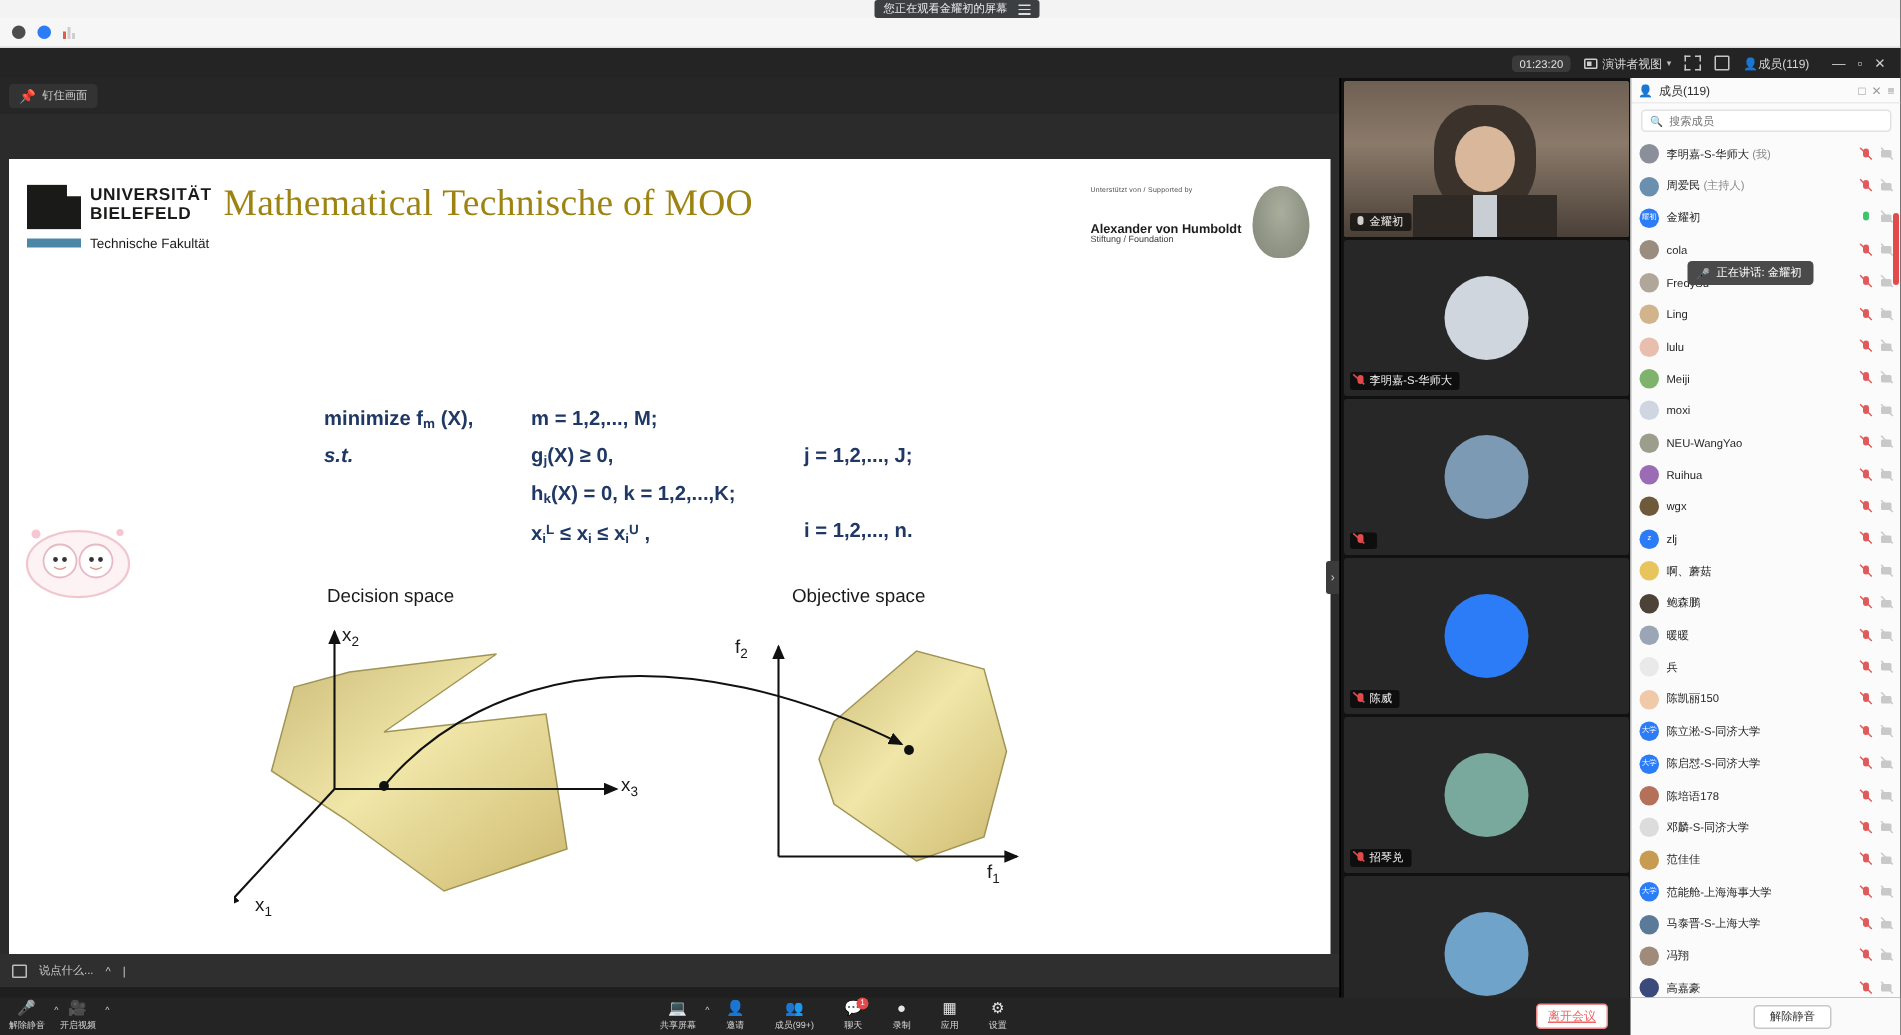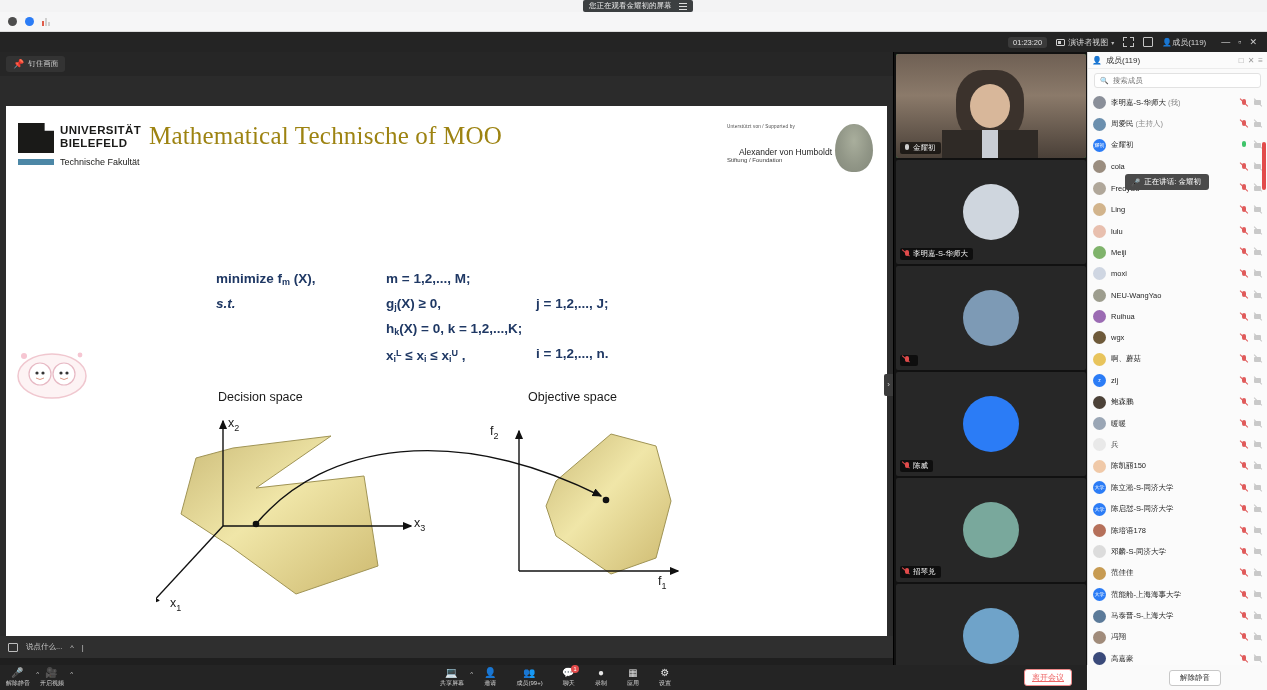--- a/index.html
+++ b/index.html
@@ -62,34 +62,34 @@
   .logo .txt { position:absolute; left:42px; top:1px; font-weight:bold; font-size:11.5px;
      line-height:12.5px; letter-spacing:.4px; color:#1a1a18; }
   .logo .bluebar { position:absolute; left:0; top:36px; width:36px; height:6px; background:#4c87a6;}
   .logo .fak { position:absolute; left:42px; top:34px; font-size:9px; color:#1a1a18; }
 
   .slide-title { position:absolute; left:143px; top:16px; font-family:"Liberation Serif","DejaVu Serif",serif;
      font-size:25px; color:#9d8311; letter-spacing:.2px;}
 
   .spons { position:absolute; right:55px; top:18px; text-align:left; width:105px;}
   .spons .s1 { font-size:4.6px; color:#4a4a4a; letter-spacing:.2px;}
-  .spons .s2 { font-size:8.5px; font-weight:normal; color:#1d1d1d; margin-top:18px; line-height:10px;text-align:right;}
+  .spons .s2 { font-size:8.5px; font-weight:bold; color:#1d1d1d; margin-top:18px; line-height:10px;}
   .spons .s3 { font-size:6px; color:#3c3c3c; }
   .spons-badge { position:absolute; right:14px; top:18px; width:38px; height:48px;
      background:radial-gradient(ellipse at 50% 35%, #9aa08b 0%, #7e8472 55%, #6c7262 100%);
      border-radius:48% 48% 44% 44%/ 55% 55% 45% 45%; opacity:.85;}
 
   
   .math { position:absolute; left:210px; top:160px; color:#1f3864; font-size:13.5px;
      font-weight:bold; line-height:25px; }
   .math .row { position:relative; height:25px; white-space:nowrap;}
   .math sub { font-size:9px; vertical-align:-2px; font-weight:bold;}
   .math sup { font-size:9px; vertical-align:4px; font-weight:bold;}
   .math .c1 { position:absolute; left:0; }
-  .math .c2 { position:absolute; left:138px;margin-left:32px; }
+  .math .c2 { position:absolute; left:138px; }
   .math .c3 { position:absolute; left:320px; }
 
   
   .fig { position:absolute; left:150px; top:290px; width:560px; height:240px;}
   .figlabel { position:absolute; font-size:12.5px; color:#1a1a1a;}
 
   
   .annobar { position:absolute; left:0; top:604px; width:893px; height:22px; background:#2f2f2f;
      display:flex; align-items:center; gap:8px; padding-left:8px; color:#c9c9c9; font-size:7.5px;}
   .anno-ico { width:10px;height:9px;border:1px solid #bdbdbd;border-radius:1px; display:inline-block;}
@@ -567,36 +567,36 @@
                 <b></b>
                 <i></i>
               </span>
               <span class="mini-cam">
                 <b></b>
                 <i></i>
               </span>
             </span>
           </div>
           <div class="prow">
+            <span class="pav" style="background:#2b7cf6">z</span>
+            <span class="pname">zlj</span>
+            <span class="picons">
+              <span class="mini-mic ">
+                <b></b>
+                <i></i>
+              </span>
+              <span class="mini-cam">
+                <b></b>
+                <i></i>
+              </span>
+            </span>
+          </div>
+          <div class="prow">
             <span class="pav" style="background:#e8c45c"></span>
             <span class="pname">啊、蘑菇</span>
-            <span class="picons">
-              <span class="mini-mic ">
-                <b></b>
-                <i></i>
-              </span>
-              <span class="mini-cam">
-                <b></b>
-                <i></i>
-              </span>
-            </span>
-          </div>
-          <div class="prow">
-            <span class="pav" style="background:#2b7cf6">z</span>
-            <span class="pname">zlj</span>
             <span class="picons">
               <span class="mini-mic ">
                 <b></b>
                 <i></i>
               </span>
               <span class="mini-cam">
                 <b></b>
                 <i></i>
               </span>
             </span>

